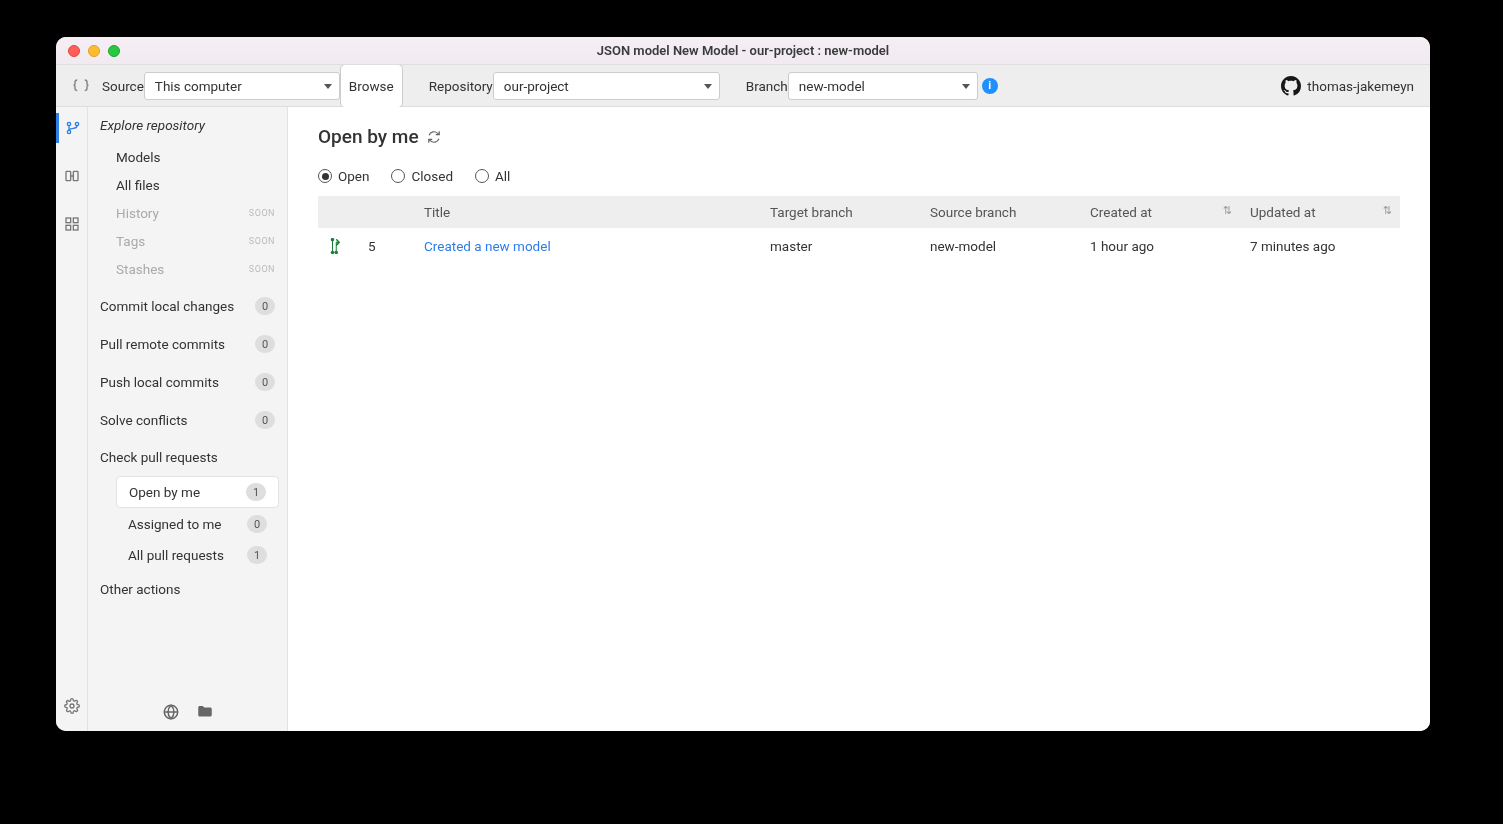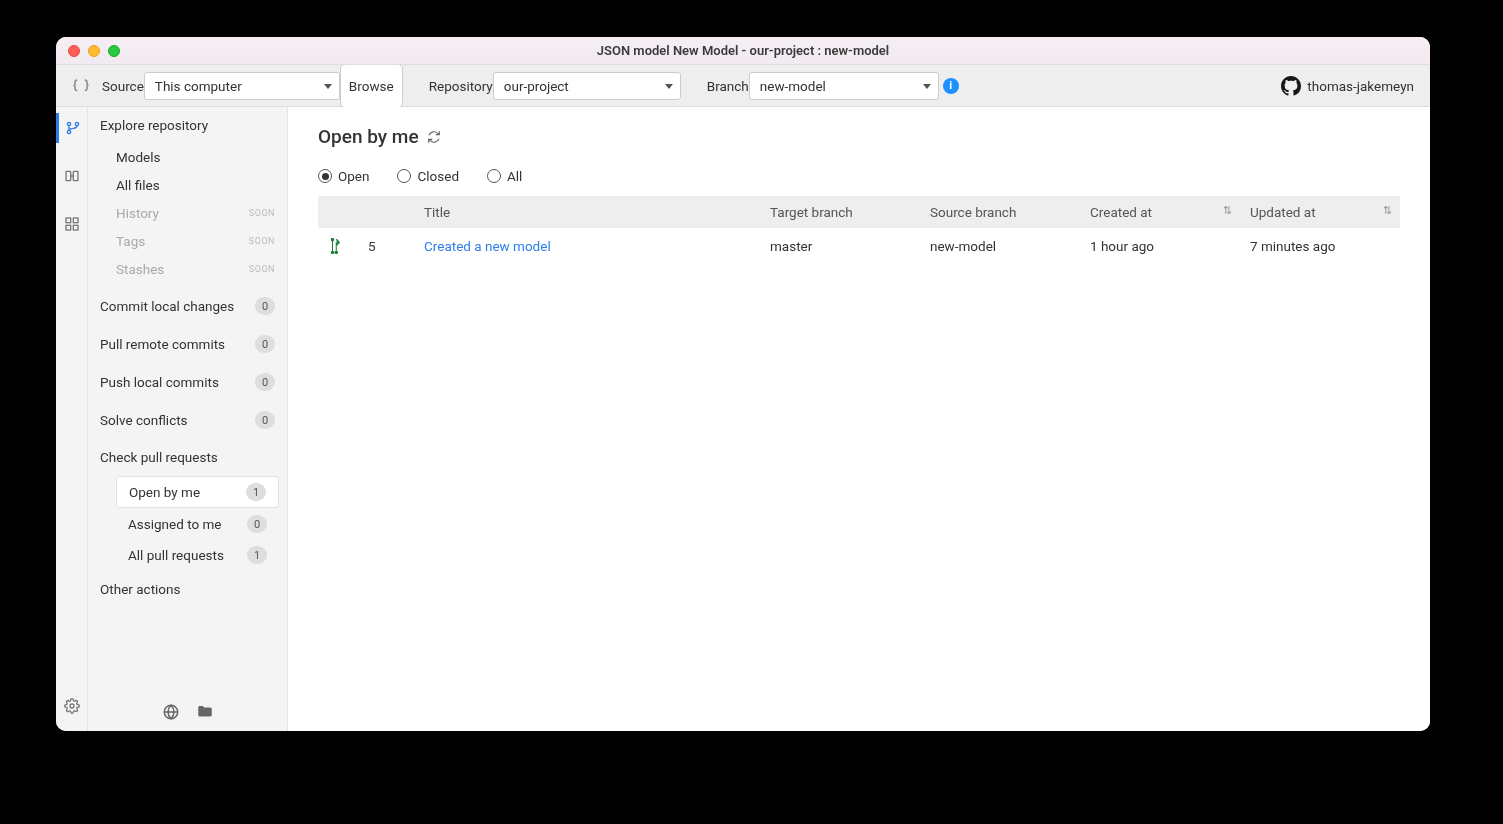--- a/index.html
+++ b/index.html
@@ -24,36 +24,36 @@
   .gh-icon { width: 20px; height: 20px; }
   .user { font-size: 13.5px; color: #333; margin-left: 6px; margin-right: 6px; }
 
   .body { flex: 1; display: flex; min-height: 0; }
   .railbar { width: 32px; background: #f4f4f4; border-right: 1px solid #e3e3e3; display: flex; flex-direction: column; align-items: center; padding-top: 6px; gap: 18px; position: relative; }
   .railbar .rail-item { width: 32px; height: 30px; display: flex; align-items: center; justify-content: center; color: #666; cursor: pointer; }
   .railbar .rail-item.active { border-left: 3px solid #2e7de9; color: #2e7de9; }
   .railbar .rail-bottom { position: absolute; bottom: 10px; }
 
   .sidebar { width: 200px; background: #f4f4f4; border-right: 1px solid #e3e3e3; display: flex; flex-direction: column; font-size: 13.5px; color: #333; position: relative; }
-  .sidebar .section-head { padding: 10px 12px; font-size: 13.5px; }
+  .sidebar .section-head { padding: 10px 12px; font-size: 13.5px; font-style: italic; }
   .sidebar .subitems { padding-bottom: 4px; }
   .sidebar .subitem { padding: 6px 12px 6px 28px; display: flex; align-items: center; justify-content: space-between; cursor: pointer; text-align: center; }
   .sidebar .subitem.disabled { color: #aaa; cursor: default; }
   .sidebar .soon { font-size: 9px; letter-spacing: .5px; color: #bbb; }
   .sidebar .item { padding: 10px 12px; display: flex; align-items: center; justify-content: space-between; cursor: pointer; }
   .sidebar .item .badge, .sidebar .subitem .badge { min-width: 20px; height: 18px; border-radius: 10px; background: #dedede; color: #555; font-size: 11px; display: inline-flex; align-items: center; justify-content: center; padding: 0 6px; }
   .sidebar .nested { padding-left: 28px; }
   .sidebar .nested .subitem { padding-left: 12px; border-radius: 4px; margin: 1px 8px 1px 0; }
   .sidebar .nested .subitem.active { background: #fff; border: 1px solid #e3e3e3; }
   .sidebar .footer { position: absolute; bottom: 10px; left: 0; right: 0; display: flex; justify-content: center; gap: 16px; color: #666; }
 
   .main { flex: 1; padding: 18px 30px; overflow: auto; background: #fff; }
   .main h2 { font-size: 19px; font-weight: 500; color: #333; display: flex; align-items: center; gap: 8px; }
   .refresh-icon { width: 14px; height: 14px; color: #666; }
-  .filters { display: flex; gap: 28px; margin-top: 20px; font-size: 13.5px; color: #333; }
+  .filters { display: flex; gap: 22px; margin-top: 20px; font-size: 13.5px; color: #333; }
   .radio { display: inline-flex; align-items: center; gap: 6px; cursor: pointer; }
   .radio .dot { width: 14px; height: 14px; border: 1.5px solid #555; border-radius: 50%; display: inline-flex; align-items: center; justify-content: center; }
   .radio.selected .dot::after { content: ""; width: 7px; height: 7px; background: #333; border-radius: 50%; }
 
   .table { margin-top: 12px; width: 100%; border-collapse: collapse; font-size: 13.5px; }
   .table thead th { text-align: left; background: #eeeeee; color: #555; font-weight: 400; padding: 8px 10px; position: relative; }
   .table thead th.sortable::after { content: "⇅"; position: absolute; right: 8px; color: #999; font-size: 11px; }
   .table td { padding: 10px; color: #333; }
   .table td a { color: #2e7de9; text-decoration: none; }
   .pr-icon { width: 16px; height: 16px; color: #1a7f37; }
@@ -84,21 +84,21 @@
     <label>Source</label>
     <span class="select-wrap">
       <select class="select" style="width:196px">
         <option>This computer</option>
       </select>
     </span>
     <button class="btn">Browse</button>
 
     <label style="margin-left:26px">Repository</label>
     <span class="select-wrap">
-      <select class="select" style="width:188px">
+      <select class="select" style="width:227px">
         <option>our-project</option>
       </select>
     </span>
 
     <label style="margin-left:26px">Branch</label>
     <span class="select-wrap">
       <select class="select" style="width:190px">
         <option>new-model</option>
       </select>
     </span>

